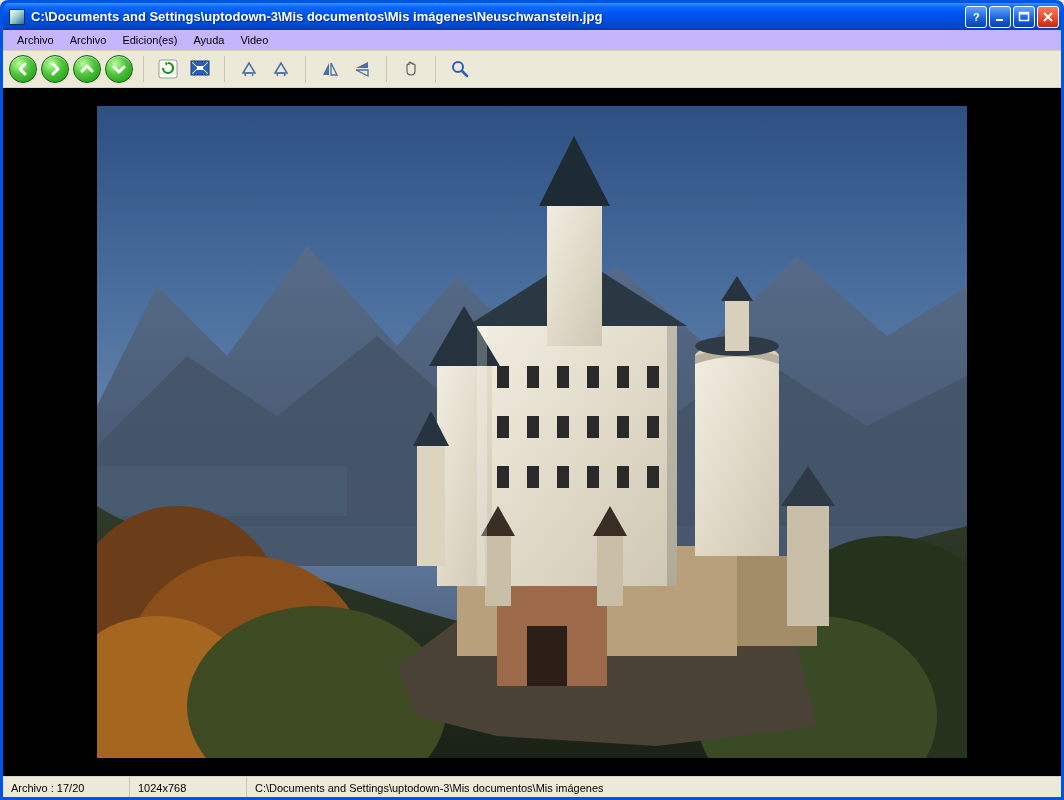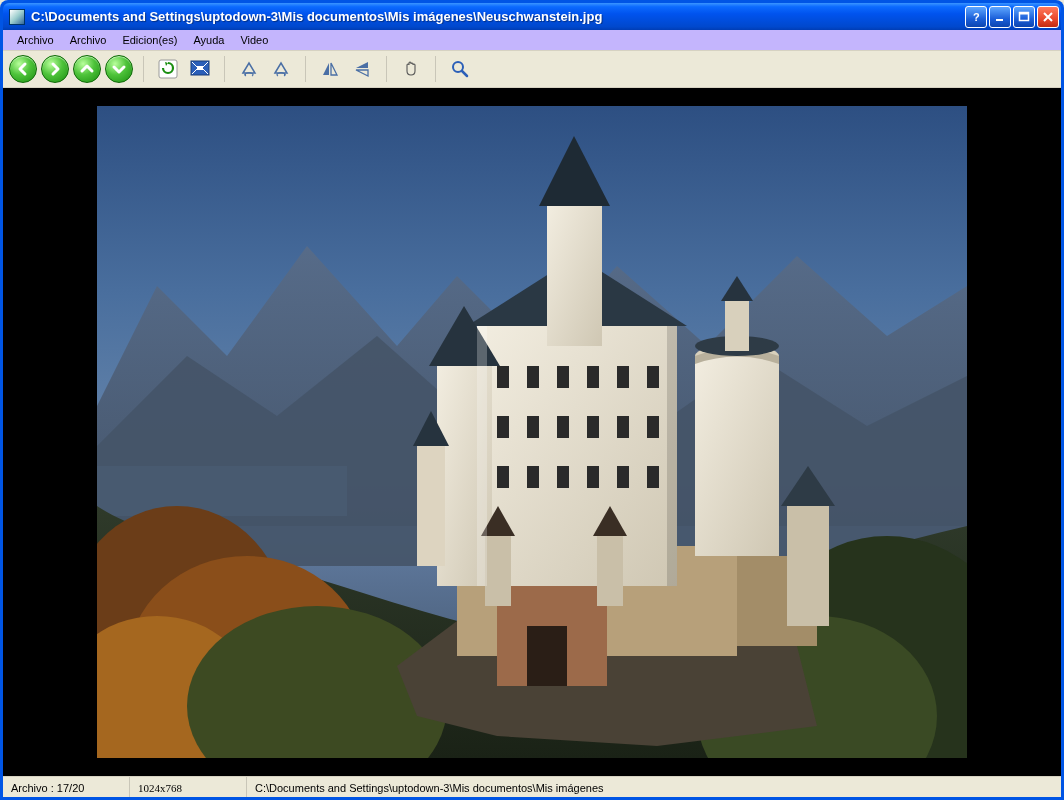--- a/index.html
+++ b/index.html
@@ -137,21 +137,21 @@
     border-top: 1px solid #d6d2c2;
   }
   .status-cell {
     border-right: 1px solid #c9c6b8;
     padding: 5px 8px;
     white-space: nowrap;
     overflow: hidden;
   }
   .status-cell.c1 { width: 110px; }
   .status-cell.c2 { width: 330px; }
-  .status-cell.c3 { width: 100px; font-family: Liberation Serif, serif; }
+  .status-cell.c3 { width: 100px; }
   .status-cell.c4 { flex: 1; border-right: none; }
 </style>
 </head>
 <body>
 
 <div class="window">
 
   <div class="titlebar">
     <div class="appicon"></div>
     <div class="title-text">C:\Documents and Settings\uptodown-3\Mis documentos\Mis imágenes\Neuschwanstein.jpg</div>

